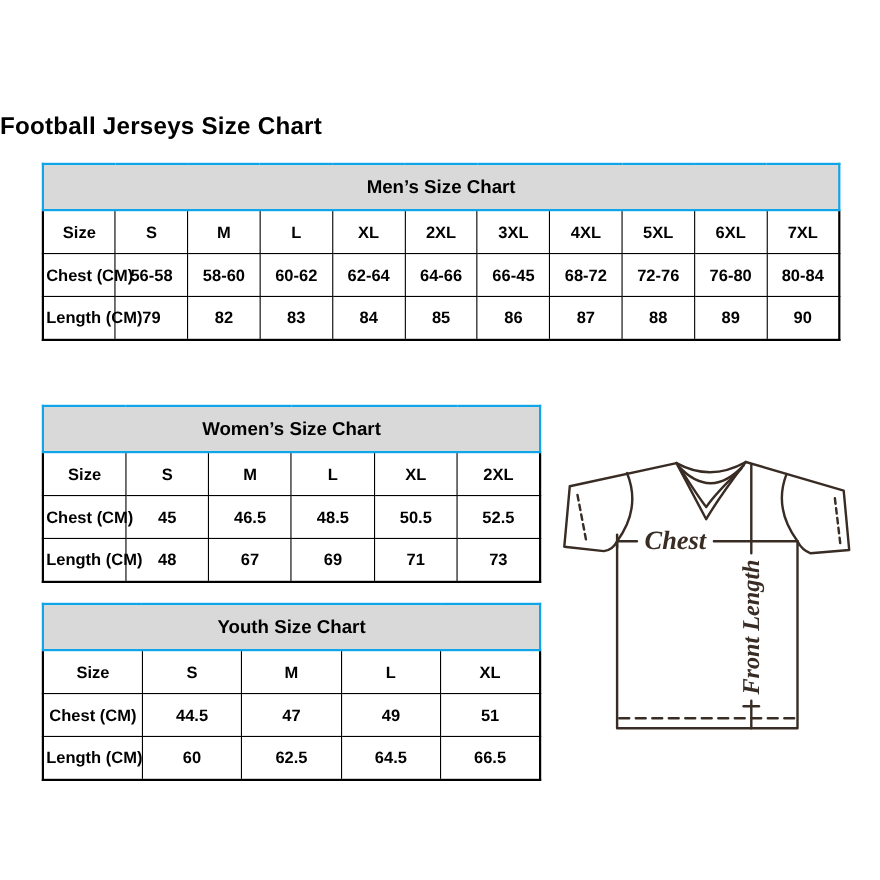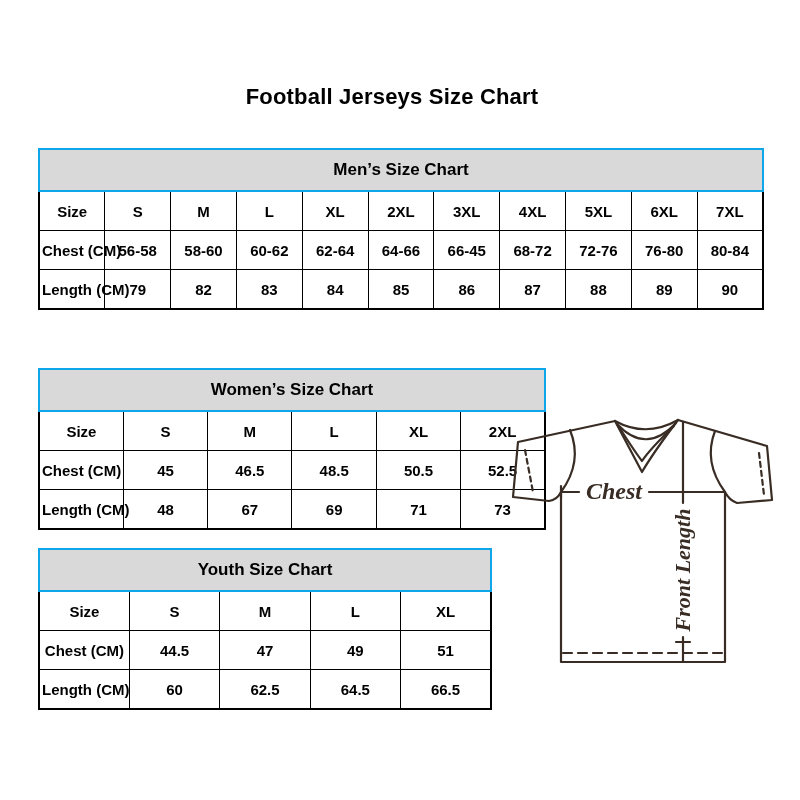--- a/index.html
+++ b/index.html
@@ -1,29 +1,29 @@
 <!DOCTYPE html>
 <html><head>
 <meta charset="utf-8">
 <style>
   html,body{margin:0;padding:0;}
   body{
     width:800px;height:800px;background:#ffffff;position:relative;
     font-family:"Liberation Sans", sans-serif;color:#000;
   }
   .page-title{
-    position:absolute;left:0;top:84px;width:784px;text-align:center;
+    position:absolute;left:0;top:102px;width:784px;
     font-size:22px;font-weight:bold;letter-spacing:0.2px;
   }
   table.size-table{
     position:absolute;border-collapse:collapse;table-layout:fixed;
     background:#fff;border:2px solid #000;
   }
   #men-table{left:38px;top:148px;width:726px;}
-  #women-table{left:38px;top:368px;width:508px;}
+  #women-table{left:38px;top:368px;width:454px;}
   #youth-table{left:38px;top:548px;width:454px;padding-left:15px;}
   .size-table th{
     background:#d9d9d9;border:2px solid #0ea5e9;height:38px;
     font-size:17px;font-weight:bold;text-align:center;vertical-align:middle;
   }
   .size-table td{
     border:1.5px solid #000;height:38px;font-size:15px;font-weight:bold;
     text-align:center;vertical-align:middle;padding:0 2px;white-space:nowrap;
   }
   #men-table td.c0{width:108px;}

